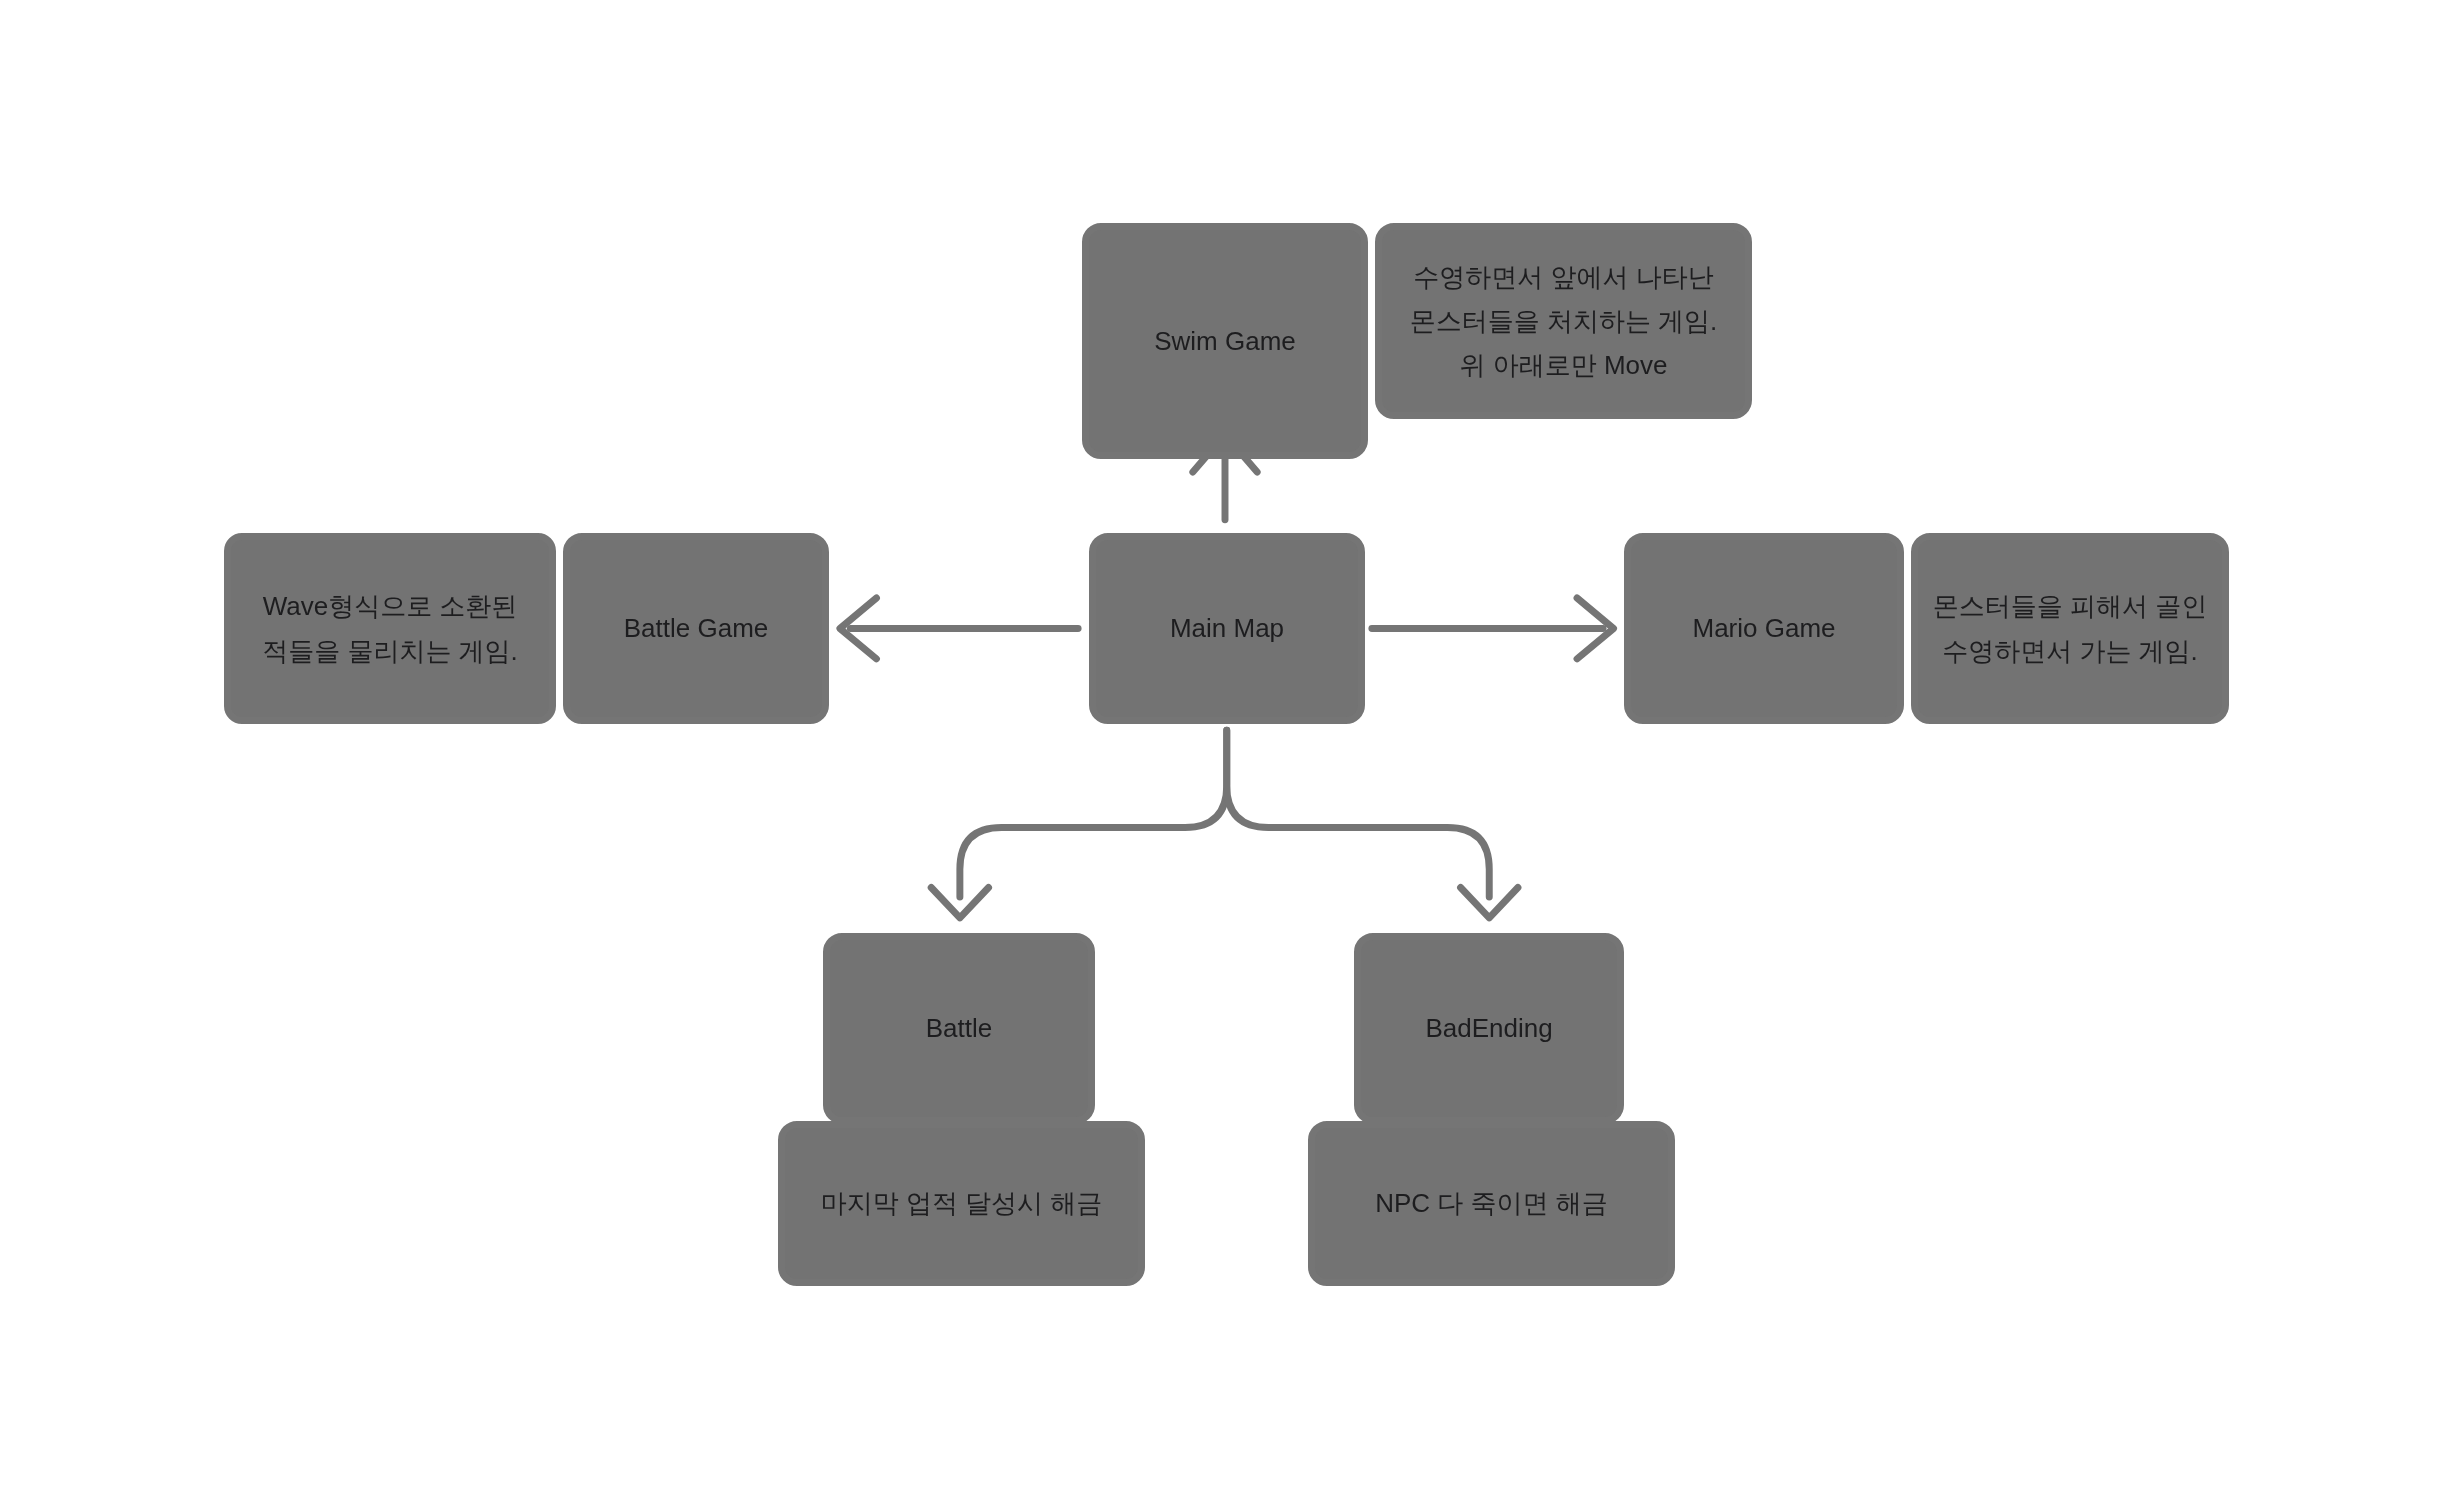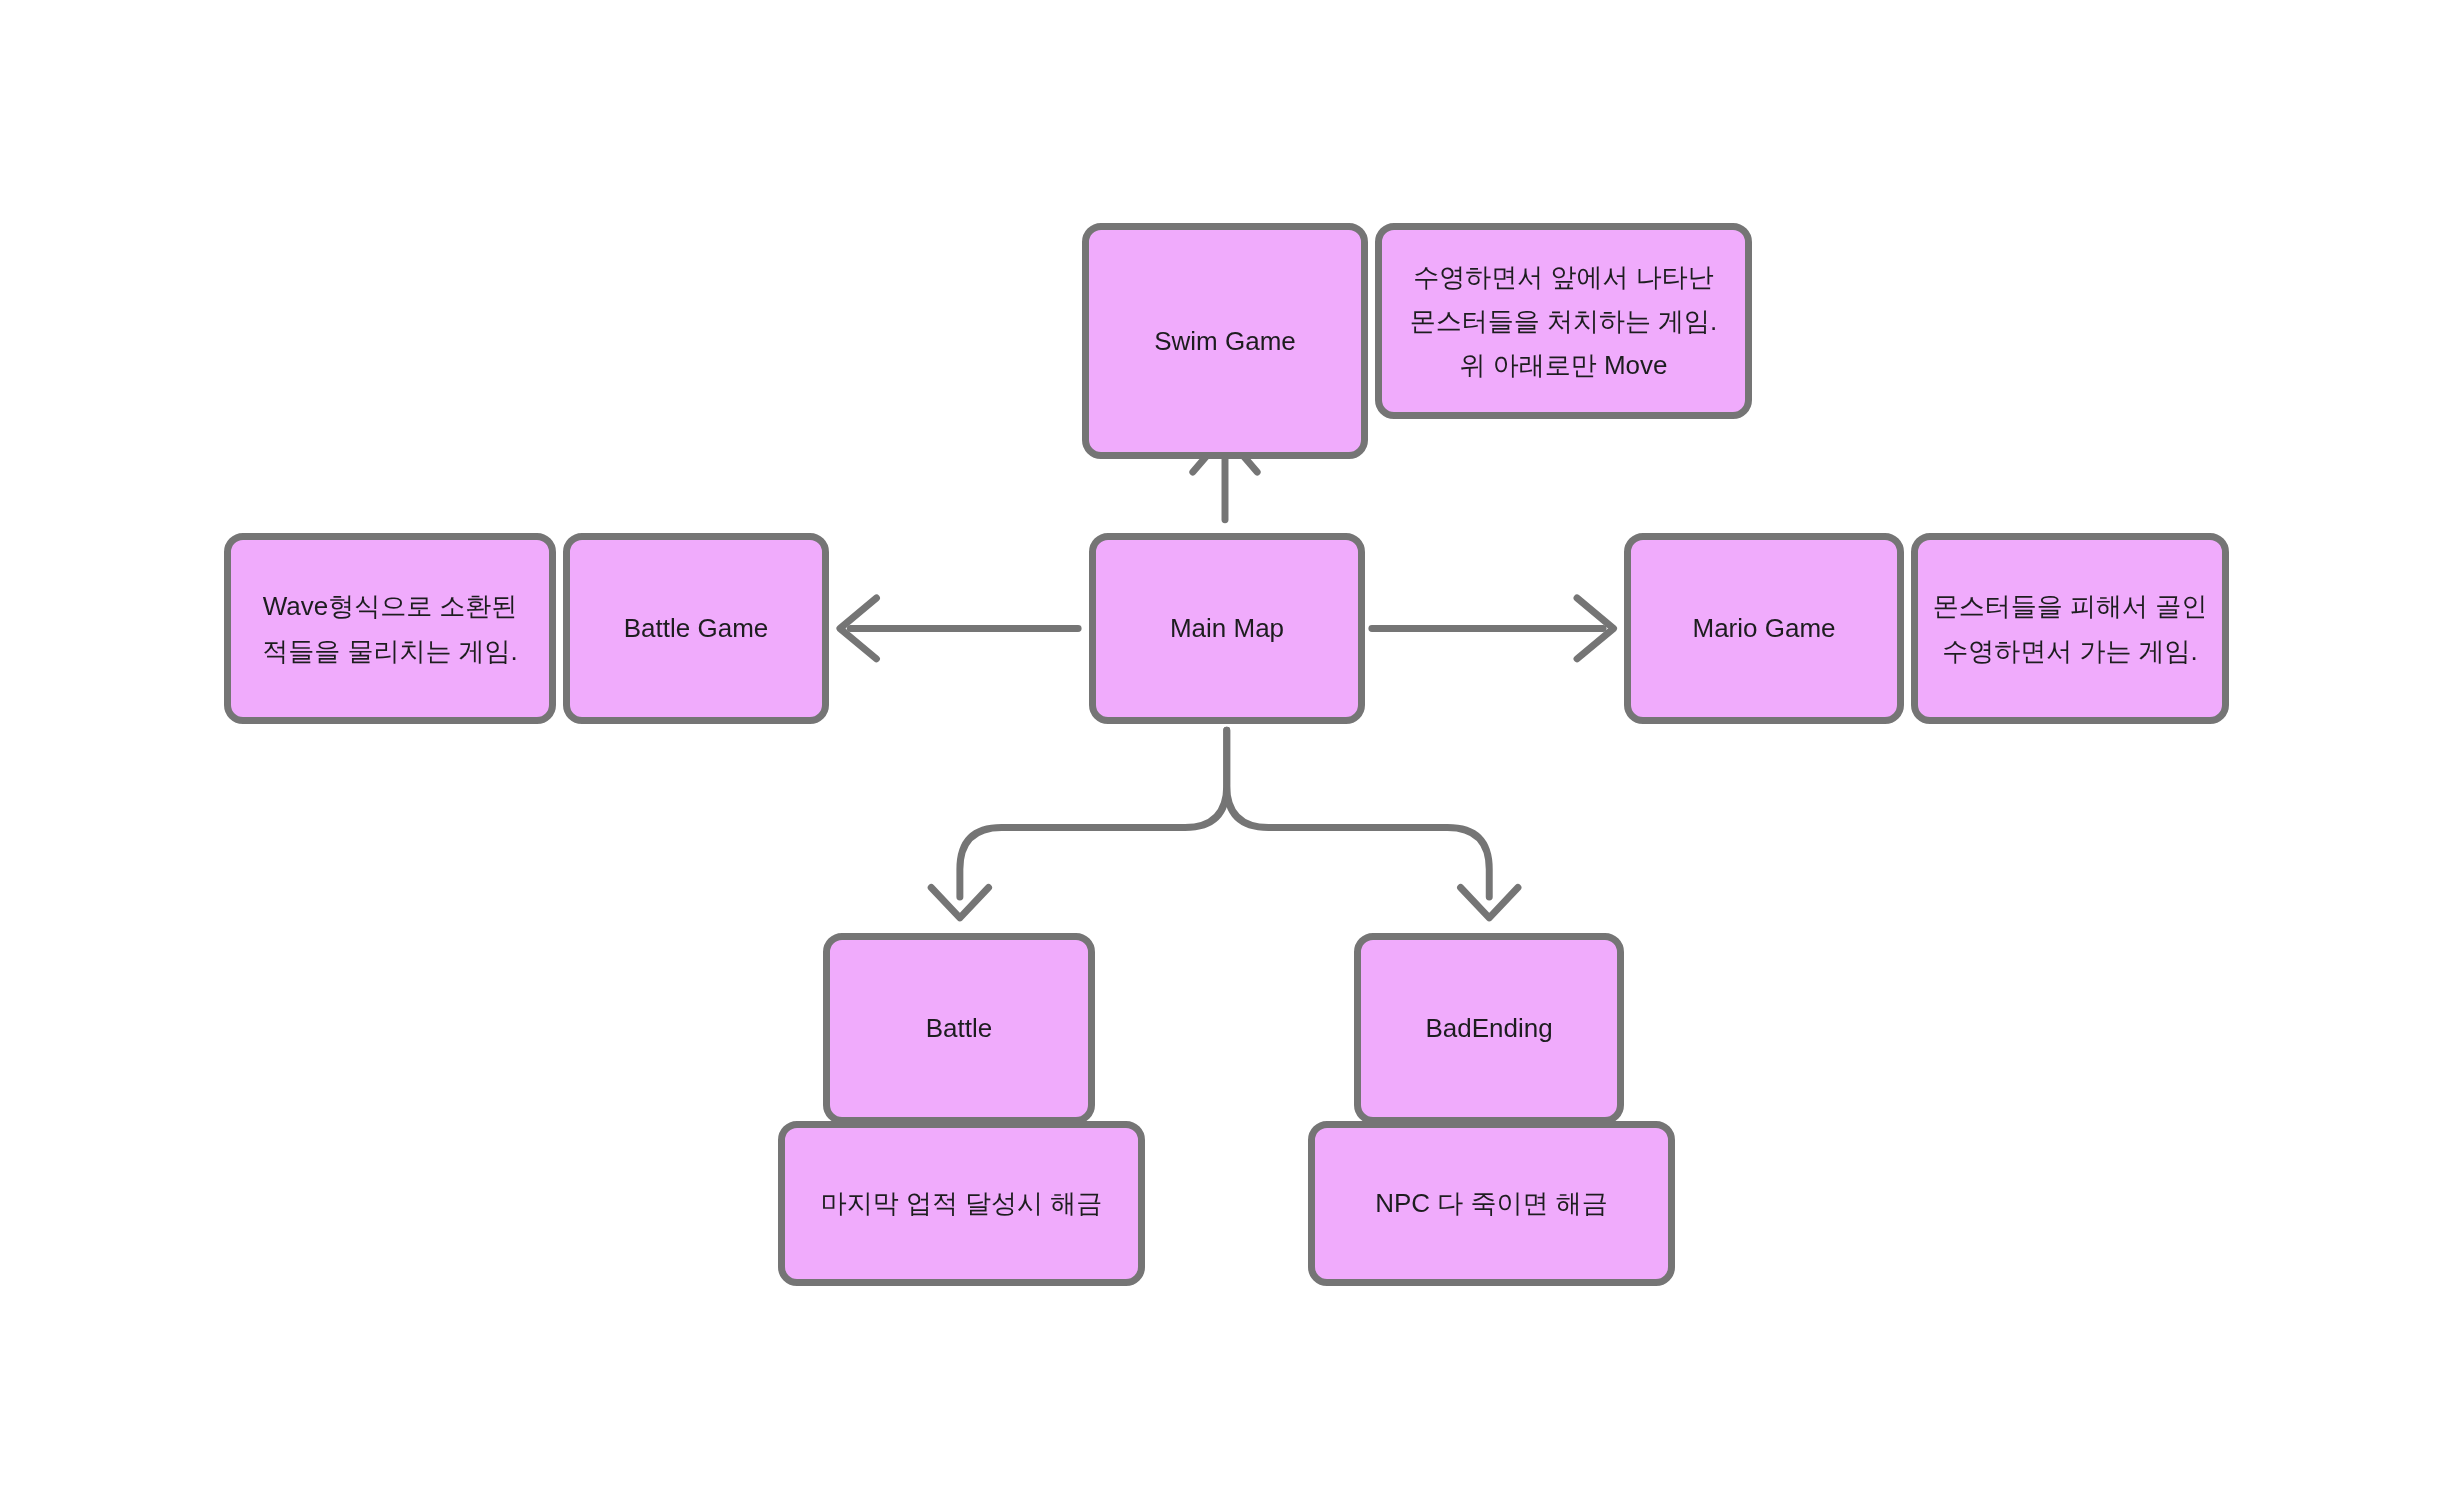--- a/index.html
+++ b/index.html
@@ -7,39 +7,39 @@
     width: 2450px; height: 1509px;
     background: #ffffff;
     font-family: "Liberation Sans", "DejaVu Sans", sans-serif;
     overflow: hidden;
   }
   .canvas { position: absolute; left: 0; top: 0; width: 2450px; height: 1509px; background: #ffffff; }
   .edges  { position: absolute; left: 0; top: 0; width: 2450px; height: 1509px; }
 
   .node {
     position: absolute;
-    background: #f0abfc;
+    background: #737373;
     border: 7px solid #757575;
     border-radius: 19px;
     display: flex;
     flex-direction: column;
     align-items: center;
     justify-content: center;
     text-align: center;
     color: #1d1d1f;
     font-size: 26px;
     line-height: 1.7;
   }
   .node .line { display: block; white-space: nowrap; }
 
   
   .swim-game   { left: 1082px; top: 223px;  width: 286px; height: 236px; }
   .swim-note   { left: 1375px; top: 223px;  width: 377px; height: 196px; }
   
-  .battle-note { left: 224px;  top: 533px;  width: 332px; height: 191px; }
+  .battle-note { left: 224px;  top: 533px;  width: 332px; height: 191px; border-radius: 18px; }
   .battle-game { left: 563px;  top: 533px;  width: 266px; height: 191px; }
   .main-map    { left: 1089px; top: 533px;  width: 276px; height: 191px; }
   .mario-game  { left: 1624px; top: 533px;  width: 280px; height: 191px; }
   .mario-note  { left: 1911px; top: 533px;  width: 318px; height: 191px; }
   
   .ending          { left: 823px;  top: 933px; width: 272px; height: 191px; }
   .bad-ending      { left: 1354px; top: 933px; width: 270px; height: 191px; }
   
   .ending-note     { left: 778px;  top: 1121px; width: 367px; height: 165px; z-index: 2; text-align: center; }
   .bad-ending-note { left: 1308px; top: 1121px; width: 367px; height: 165px; z-index: 2; }

